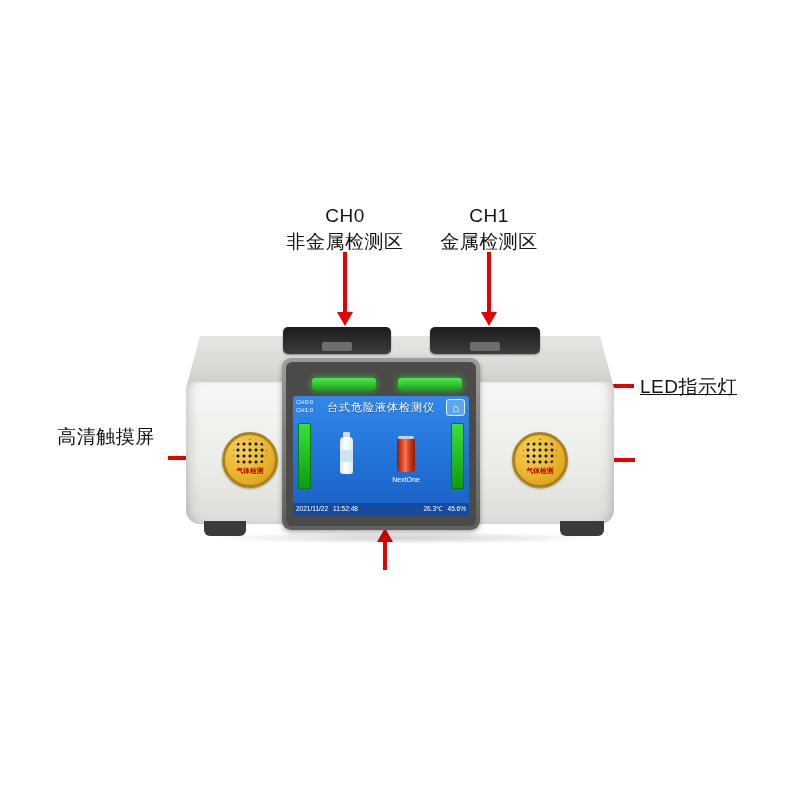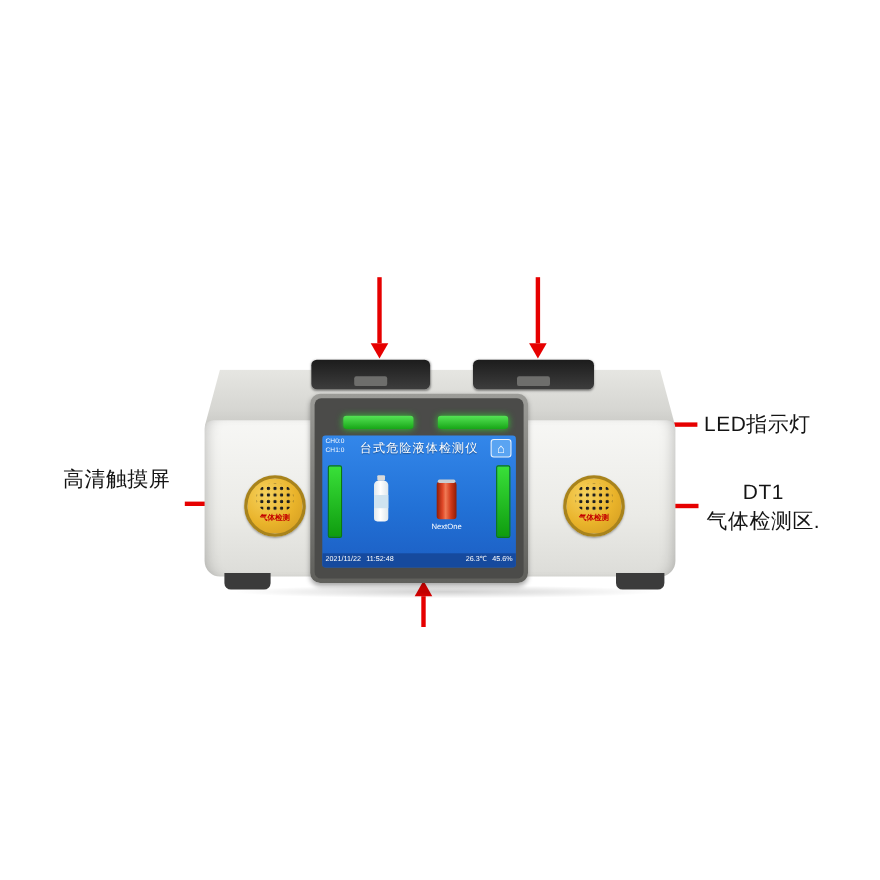--- a/index.html
+++ b/index.html
@@ -7,21 +7,21 @@
     position:relative; width:800px; height:800px; margin:0 auto;
     background:#ffffff; overflow:hidden;
     font-family:"Liberation Sans", sans-serif; color:#111;
   }
   
   .ann {
     position:absolute; text-align:center; font-size:19px; line-height:1.35;
     color:#141414; letter-spacing:0.5px;
   }
   .ann span { display:block; }
-  .ann-single { white-space:nowrap; }
+  .ann-single { white-space:nowrap;text-decoration:underline; }
   
   .arrow-line-v { position:absolute; width:4px; background:#e60000; }
   .arrow-line-h { position:absolute; height:4px; background:#e60000; }
   .head-down {
     position:absolute; width:0; height:0;
     border-left:8px solid transparent; border-right:8px solid transparent;
     border-top:14px solid #e60000;
   }
   .head-up {
     position:absolute; width:0; height:0;
@@ -144,44 +144,46 @@
     display:flex; justify-content:space-between; align-items:center;
     padding:0 3px; font-size:6.5px; line-height:1;
   }
   .scr-status .grp { display:flex; gap:5px; }
 </style>
 </head>
 <body>
 
 <div class="stage">
 
+  <div class="ann" style="left:265px; top:203px; width:160px;">
+    <span>CH0</span>
+    <span>非金属检测区</span>
+  </div>
   <div class="arrow-line-v" style="left:343px; top:252px; height:60px;"></div>
   <div class="head-down" style="left:337px; top:312px;"></div>
 
   <div class="ann" style="left:409px; top:203px; width:160px;">
+    <span>CH1</span>
+    <span>金属检测区</span>
   </div>
   <div class="arrow-line-v" style="left:487px; top:252px; height:60px;"></div>
   <div class="head-down" style="left:481px; top:312px;"></div>
 
   <div class="ann ann-single" style="left:640px; top:374px; text-align:left;">
     <span>LED指示灯</span>
   </div>
   <div class="arrow-line-h" style="left:480px; top:384px; width:154px;"></div>
   <div class="head-left" style="left:466px; top:378px;"></div>
 
   <div class="ann" style="left:30px; top:424px; width:152px;">
     <span>高清触摸屏</span>
   </div>
   <div class="arrow-line-h" style="left:168px; top:456px; width:46px;"></div>
   <div class="head-right" style="left:214px; top:450px;"></div>
 
-  <div class="ann" style="left:614px; top:436px; width:160px;">
-    <span>DT1</span>
-    <span>气体检测区.</span>
-  </div>
   <div class="arrow-line-h" style="left:577px; top:458px; width:58px;"></div>
   <div class="head-left" style="left:563px; top:452px;"></div>
 
   <div class="arrow-line-v" style="left:383px; top:542px; height:28px;"></div>
   <div class="head-up" style="left:377px; top:528px;"></div>
 
   <div class="device-shadow"></div>
   <div class="deck"></div>
 
   <div class="slot" style="left:283px; top:327px; width:108px;">

